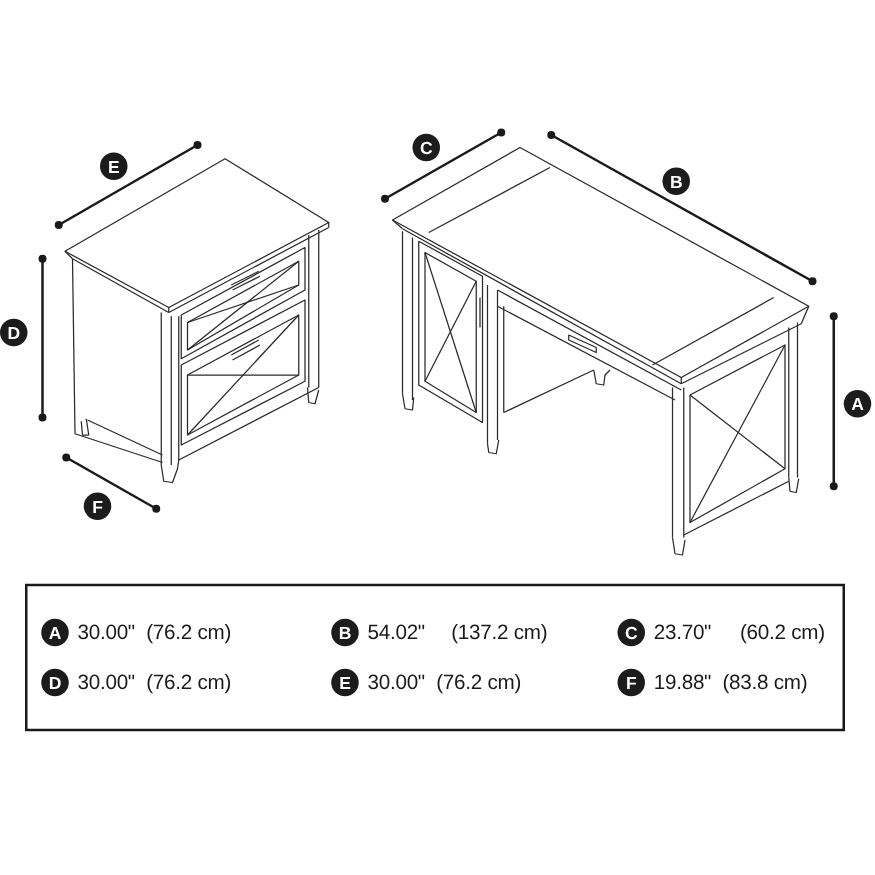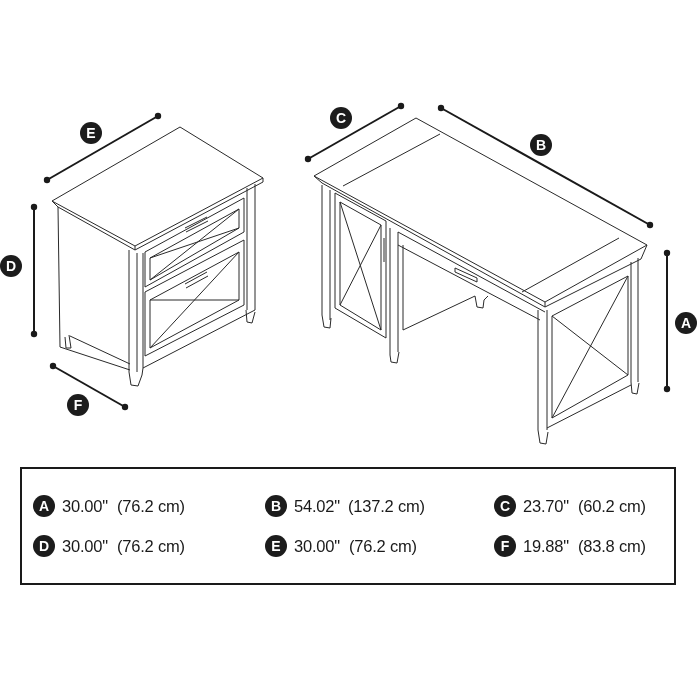--- a/index.html
+++ b/index.html
@@ -164,26 +164,26 @@
 
 <div class="legend-box">
   <div class="legend-item" style="left:11px; top:25px;">
     <span class="legend-badge">A</span>
     <span class="legend-text">30.00"</span>
     <span class="legend-text" style="margin-left:9px">(76.2 cm)</span>
   </div>
   <div class="legend-item" style="left:243px; top:25px;">
     <span class="legend-badge">B</span>
     <span class="legend-text">54.02"</span>
-    <span class="legend-text" style="margin-left:8px">(137.2 cm)</span>
+    <span class="legend-text" style="margin-left:21px">(137.2 cm)</span>
   </div>
   <div class="legend-item" style="left:472px; top:25px;">
     <span class="legend-badge">C</span>
     <span class="legend-text">23.70"</span>
-    <span class="legend-text" style="margin-left:9px">(60.2 cm)</span>
+    <span class="legend-text" style="margin-left:23px">(60.2 cm)</span>
   </div>
   <div class="legend-item" style="left:11px; top:65px;">
     <span class="legend-badge">D</span>
     <span class="legend-text">30.00"</span>
     <span class="legend-text" style="margin-left:9px">(76.2 cm)</span>
   </div>
   <div class="legend-item" style="left:243px; top:65px;">
     <span class="legend-badge">E</span>
     <span class="legend-text">30.00"</span>
     <span class="legend-text" style="margin-left:9px">(76.2 cm)</span>

